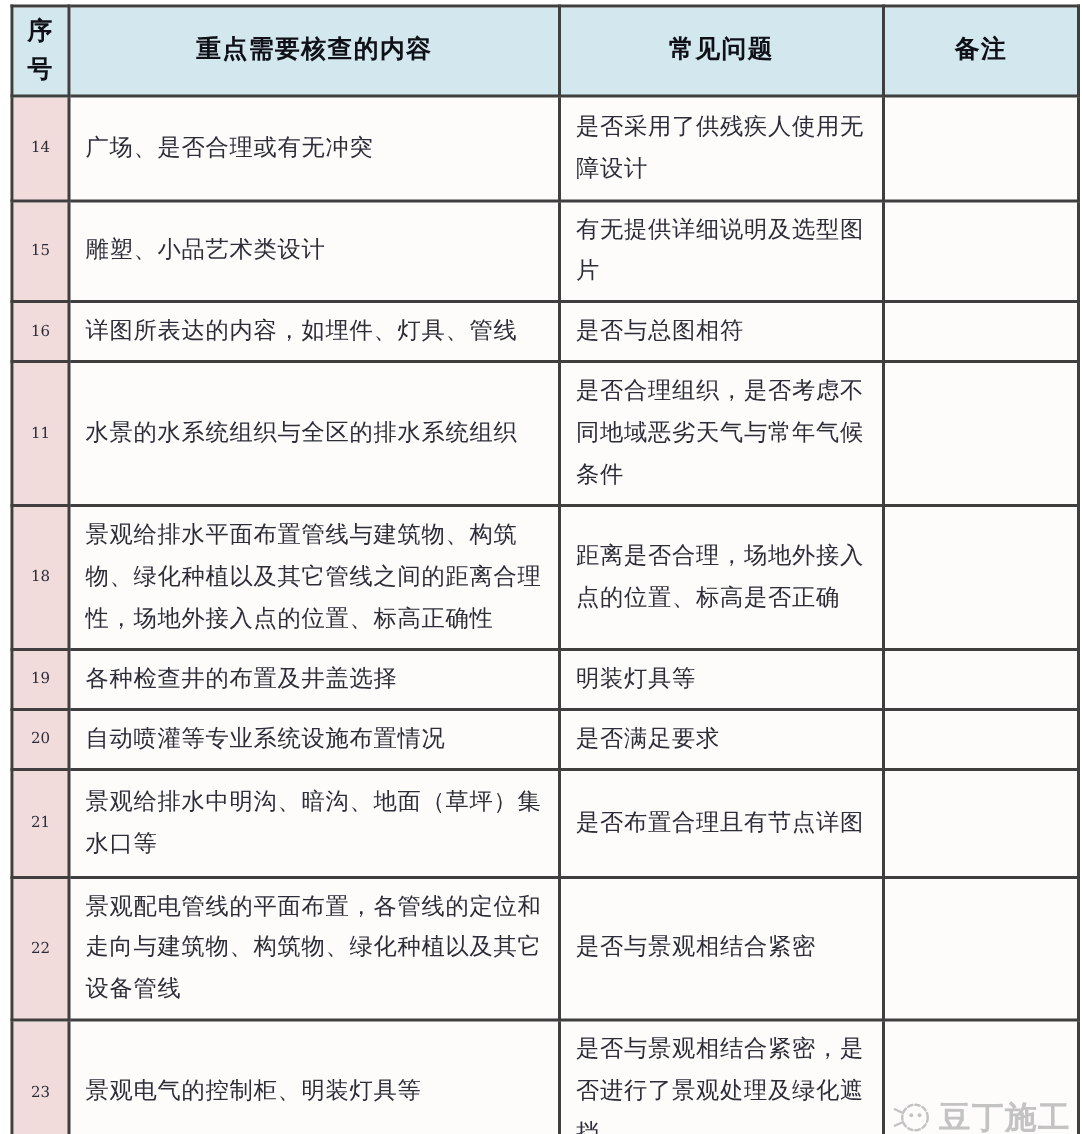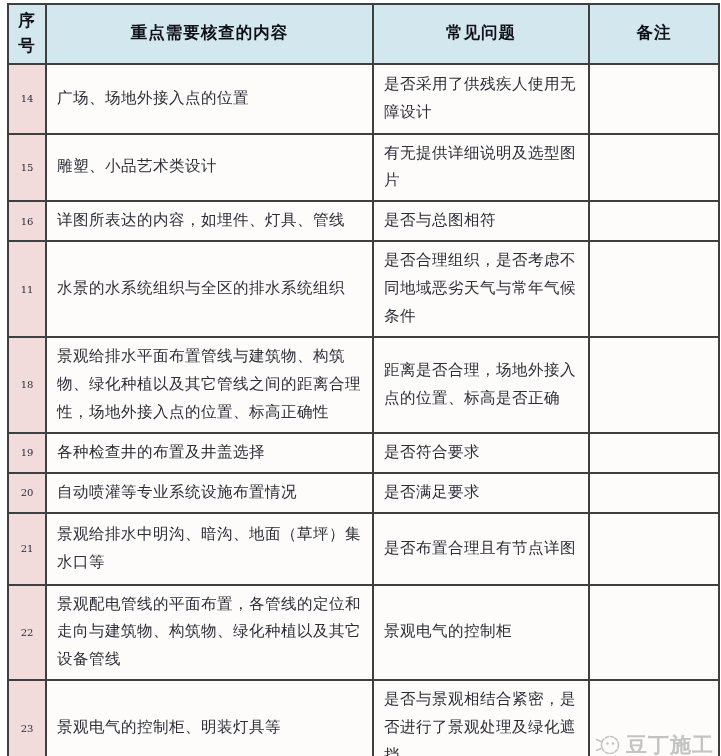--- a/index.html
+++ b/index.html
@@ -37,21 +37,21 @@
     <tr style="height:45px;">
       <th>序 号</th>
       <th>重点需要核查的内容</th>
       <th>常见问题</th>
       <th>备注</th>
     </tr>
   </thead>
   <tbody>
     <tr style="height:70px;">
       <td class="idx">14</td>
-      <td class="content">广场、场地外接入点的位置</td>
+      <td class="content">广场、是否合理或有无冲突</td>
       <td class="problem">是否采用了供残疾人使用无障设计</td>
       <td class="remark"></td>
     </tr>
     <tr style="height:62px;margin-top:20px;">
       <td class="idx">15</td>
       <td class="content">雕塑、小品艺术类设计</td>
       <td class="problem">有无提供详细说明及选型图片</td>
       <td class="remark"></td>
     </tr>
     <tr style="height:39px;">
@@ -68,39 +68,39 @@
     </tr>
     <tr style="height:95px;">
       <td class="idx">18</td>
       <td class="content">景观给排水平面布置管线与建筑物、构筑物、绿化种植以及其它管线之间的距离合理性，场地外接入点的位置、标高正确性</td>
       <td class="problem">距离是否合理，场地外接入点的位置、标高是否正确</td>
       <td class="remark"></td>
     </tr>
     <tr style="height:40px;">
       <td class="idx">19</td>
       <td class="content">各种检查井的布置及井盖选择</td>
-      <td class="problem">是否符合要求</td>
+      <td class="problem">明装灯具等</td>
       <td class="remark"></td>
     </tr>
     <tr style="height:40px;">
       <td class="idx">20</td>
       <td class="content">自动喷灌等专业系统设施布置情况</td>
       <td class="problem">是否满足要求</td>
       <td class="remark"></td>
     </tr>
     <tr style="height:72px;border-radius:16px;">
       <td class="idx">21</td>
       <td class="content">景观给排水中明沟、暗沟、地面（草坪）集水口等</td>
       <td class="problem">是否布置合理且有节点详图</td>
       <td class="remark"></td>
     </tr>
     <tr style="height:88px;">
       <td class="idx">22</td>
       <td class="content">景观配电管线的平面布置，各管线的定位和走向与建筑物、构筑物、绿化种植以及其它设备管线</td>
-      <td class="problem">景观电气的控制柜</td>
+      <td class="problem">是否与景观相结合紧密</td>
       <td class="remark"></td>
     </tr>
     <tr style="height:92px;">
       <td class="idx">23</td>
       <td class="content">景观电气的控制柜、明装灯具等</td>
       <td class="problem">是否与景观相结合紧密，是否进行了景观处理及绿化遮挡</td>
       <td class="remark">
         <div class="watermark">
           <span class="wm-icon">
             <svg width="28" height="26" viewBox="0 0 28 26">

